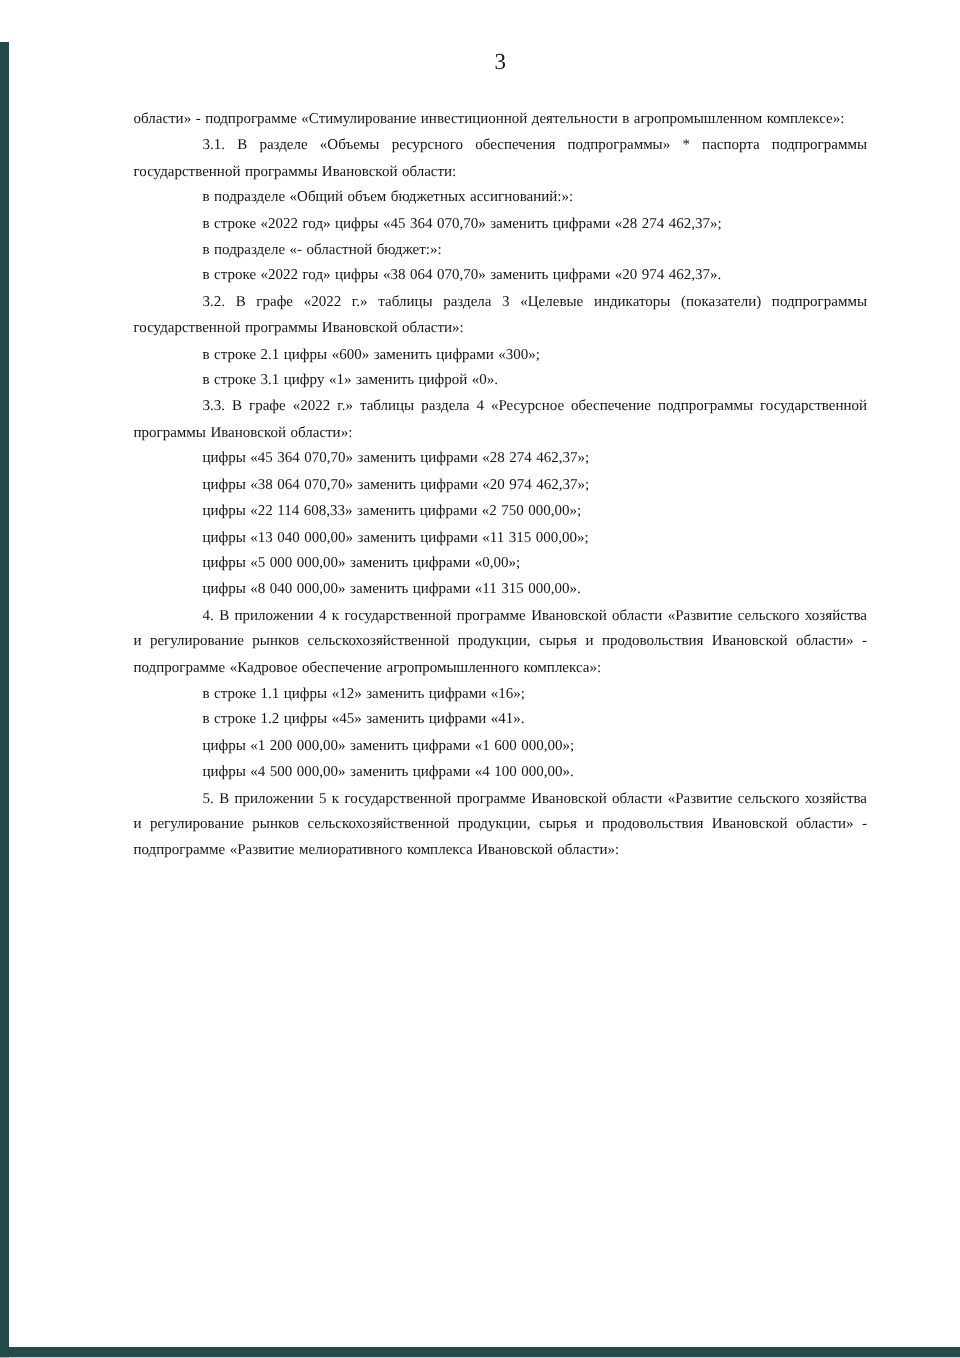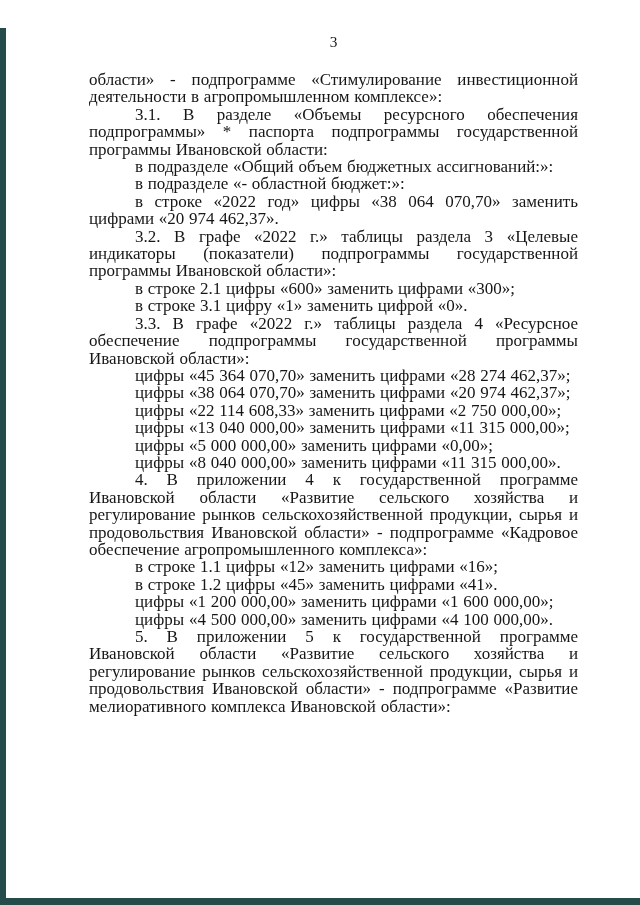--- a/index.html
+++ b/index.html
@@ -44,41 +44,42 @@
     text-align: center;
     font-size: 15.3px;
     line-height: 17px;
   }
   .text-body {
     margin-top: 21px;
   }
   .para {
     margin: 0;
     text-align: justify;
-    font-size: 17px;
+    font-size: 10px;
     line-height: 17.4px;
     word-spacing: 0.5px;
     hyphens: none;
   }
   .para.indent {
     text-indent: 46px;
   }
 </style>
 </head>
 <body>
 
 <div class="page">
   <div class="edge-left"></div>
   <div class="edge-bottom"></div>
   <div class="content">
     <div class="page-number">3</div>
     <div class="text-body">
         <p class="para">области» - подпрограмме «Стимулирование инвестиционной деятельности в агропромышленном комплексе»:</p>
         <p class="para indent">3.1. В разделе «Объемы ресурсного обеспечения подпрограммы» * паспорта подпрограммы государственной программы Ивановской области:</p>
         <p class="para indent">в подразделе «Общий объем бюджетных ассигнований:»:</p>
+        <p class="para indent">в строке «2022 год» цифры «45 364 070,70» заменить цифрами «28 274 462,37»;</p>
         <p class="para indent">в подразделе «- областной бюджет:»:</p>
         <p class="para indent">в строке «2022 год» цифры «38 064 070,70» заменить цифрами «20 974 462,37».</p>
         <p class="para indent">3.2. В графе «2022 г.» таблицы раздела 3 «Целевые индикаторы (показатели) подпрограммы государственной программы Ивановской области»:</p>
         <p class="para indent">в строке 2.1 цифры «600» заменить цифрами «300»;</p>
         <p class="para indent">в строке 3.1 цифру «1» заменить цифрой «0».</p>
         <p class="para indent">3.3. В графе «2022 г.» таблицы раздела 4 «Ресурсное обеспечение подпрограммы государственной программы Ивановской области»:</p>
         <p class="para indent">цифры «45 364 070,70» заменить цифрами «28 274 462,37»;</p>
         <p class="para indent">цифры «38 064 070,70» заменить цифрами «20 974 462,37»;</p>
         <p class="para indent">цифры «22 114 608,33» заменить цифрами «2 750 000,00»;</p>
         <p class="para indent">цифры «13 040 000,00» заменить цифрами «11 315 000,00»;</p>

